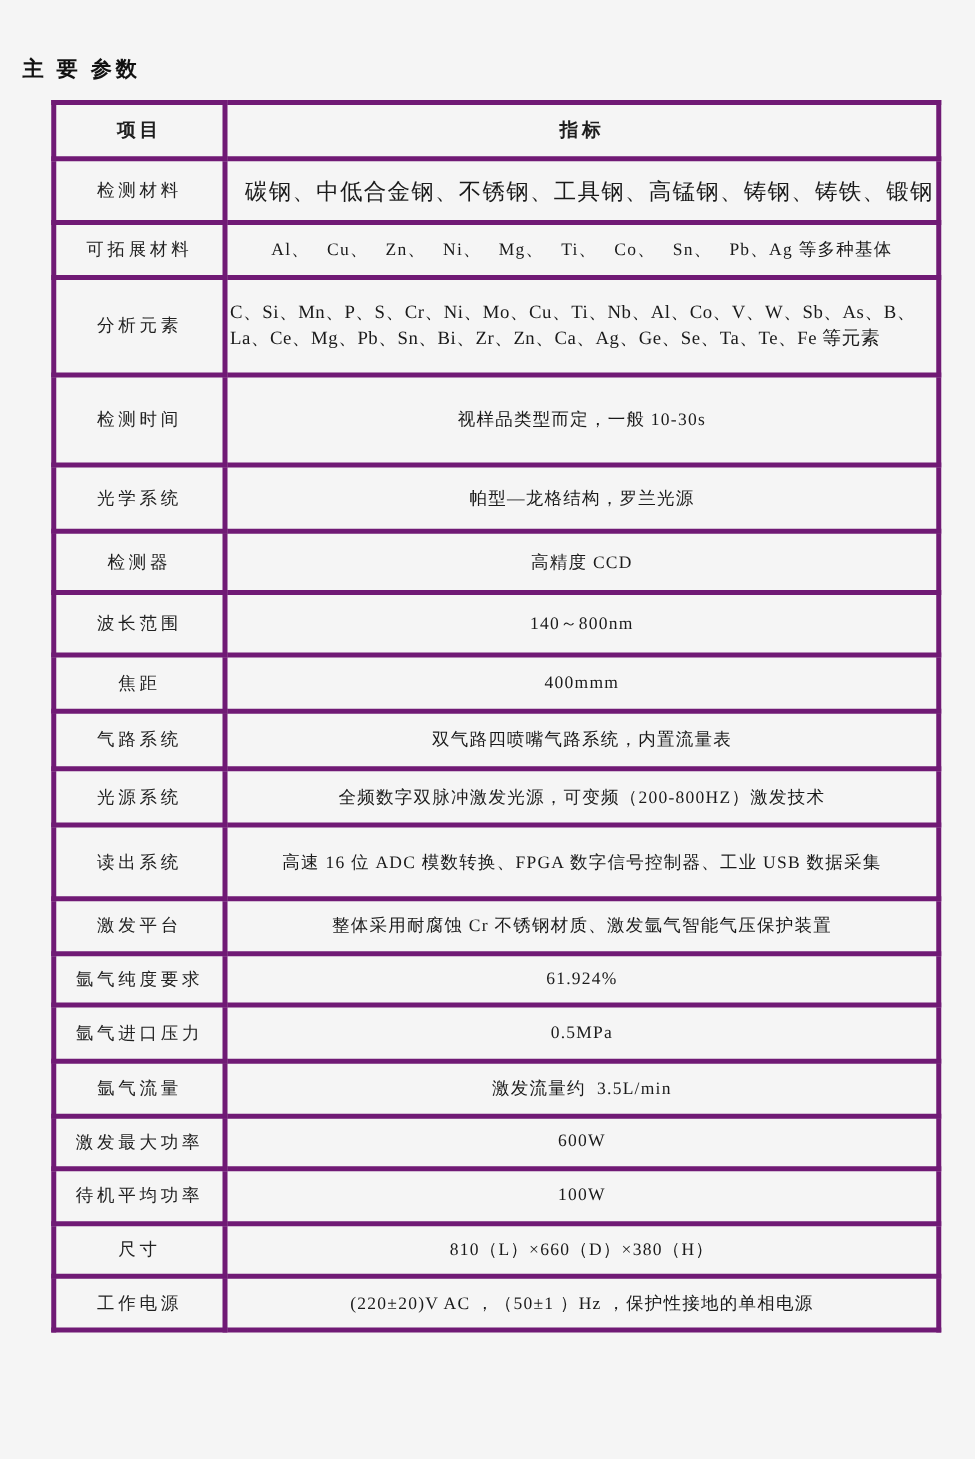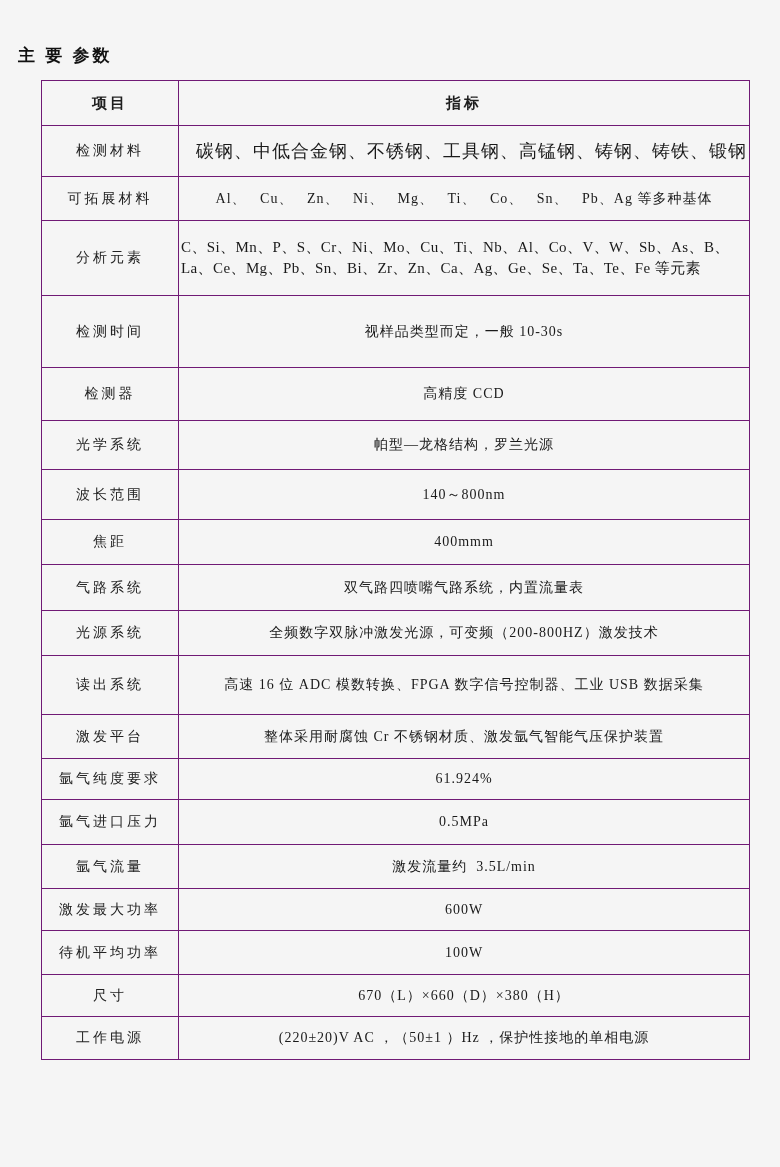--- a/index.html
+++ b/index.html
@@ -22,21 +22,21 @@
   table.params {
     border-collapse: collapse;
     table-layout: fixed;
     width: 708px;
     margin: 13px 0 0 41px;
     background: #f5f5f5;
   }
   col.c-label { width: 137px; }
   col.c-value { width: 571px; }
   th, td {
-    border: 1px solid #701a75;
+    border: 4px solid #701a75;
     padding: 0 4px;
     vertical-align: middle;
     text-align: center;
     overflow: hidden;
   }
   thead tr { height: 45px; }
   th {
     font-size: 15px;
     font-weight: bold;
     letter-spacing: 3px;
@@ -116,26 +116,26 @@
         </tr>
         <tr>
           <td class="label">分析元素</td>
           <td class="value left">C、Si、Mn、P、S、Cr、Ni、Mo、Cu、Ti、Nb、Al、Co、V、W、Sb、As、B、La、Ce、Mg、Pb、Sn、Bi、Zr、Zn、Ca、Ag、Ge、Se、Ta、Te、Fe 等元素</td>
         </tr>
         <tr>
           <td class="label">检测时间</td>
           <td class="value">视样品类型而定，一般 10-30s</td>
         </tr>
         <tr>
+          <td class="label">光学系统</td>
+          <td class="value">帕型—龙格结构，罗兰光源</td>
+        </tr>
+        <tr>
           <td class="label">检测器</td>
           <td class="value">高精度 CCD</td>
-        </tr>
-        <tr>
-          <td class="label">光学系统</td>
-          <td class="value">帕型—龙格结构，罗兰光源</td>
         </tr>
         <tr>
           <td class="label">波长范围</td>
           <td class="value">140～800nm</td>
         </tr>
         <tr>
           <td class="label">焦距</td>
           <td class="value">400mmm</td>
         </tr>
         <tr>
@@ -169,21 +169,21 @@
         <tr>
           <td class="label">激发最大功率</td>
           <td class="value">600W</td>
         </tr>
         <tr>
           <td class="label">待机平均功率</td>
           <td class="value">100W</td>
         </tr>
         <tr>
           <td class="label">尺寸</td>
-          <td class="value">670（L）×660（D）×380（H）</td>
+          <td class="value">810（L）×660（D）×380（H）</td>
         </tr>
         <tr>
           <td class="label">工作电源</td>
           <td class="value">(220±20)V AC ，（50±1 ）Hz ，保护性接地的单相电源</td>
         </tr>
       </tbody>
   </table>
 </div>
 
 </body></html>

